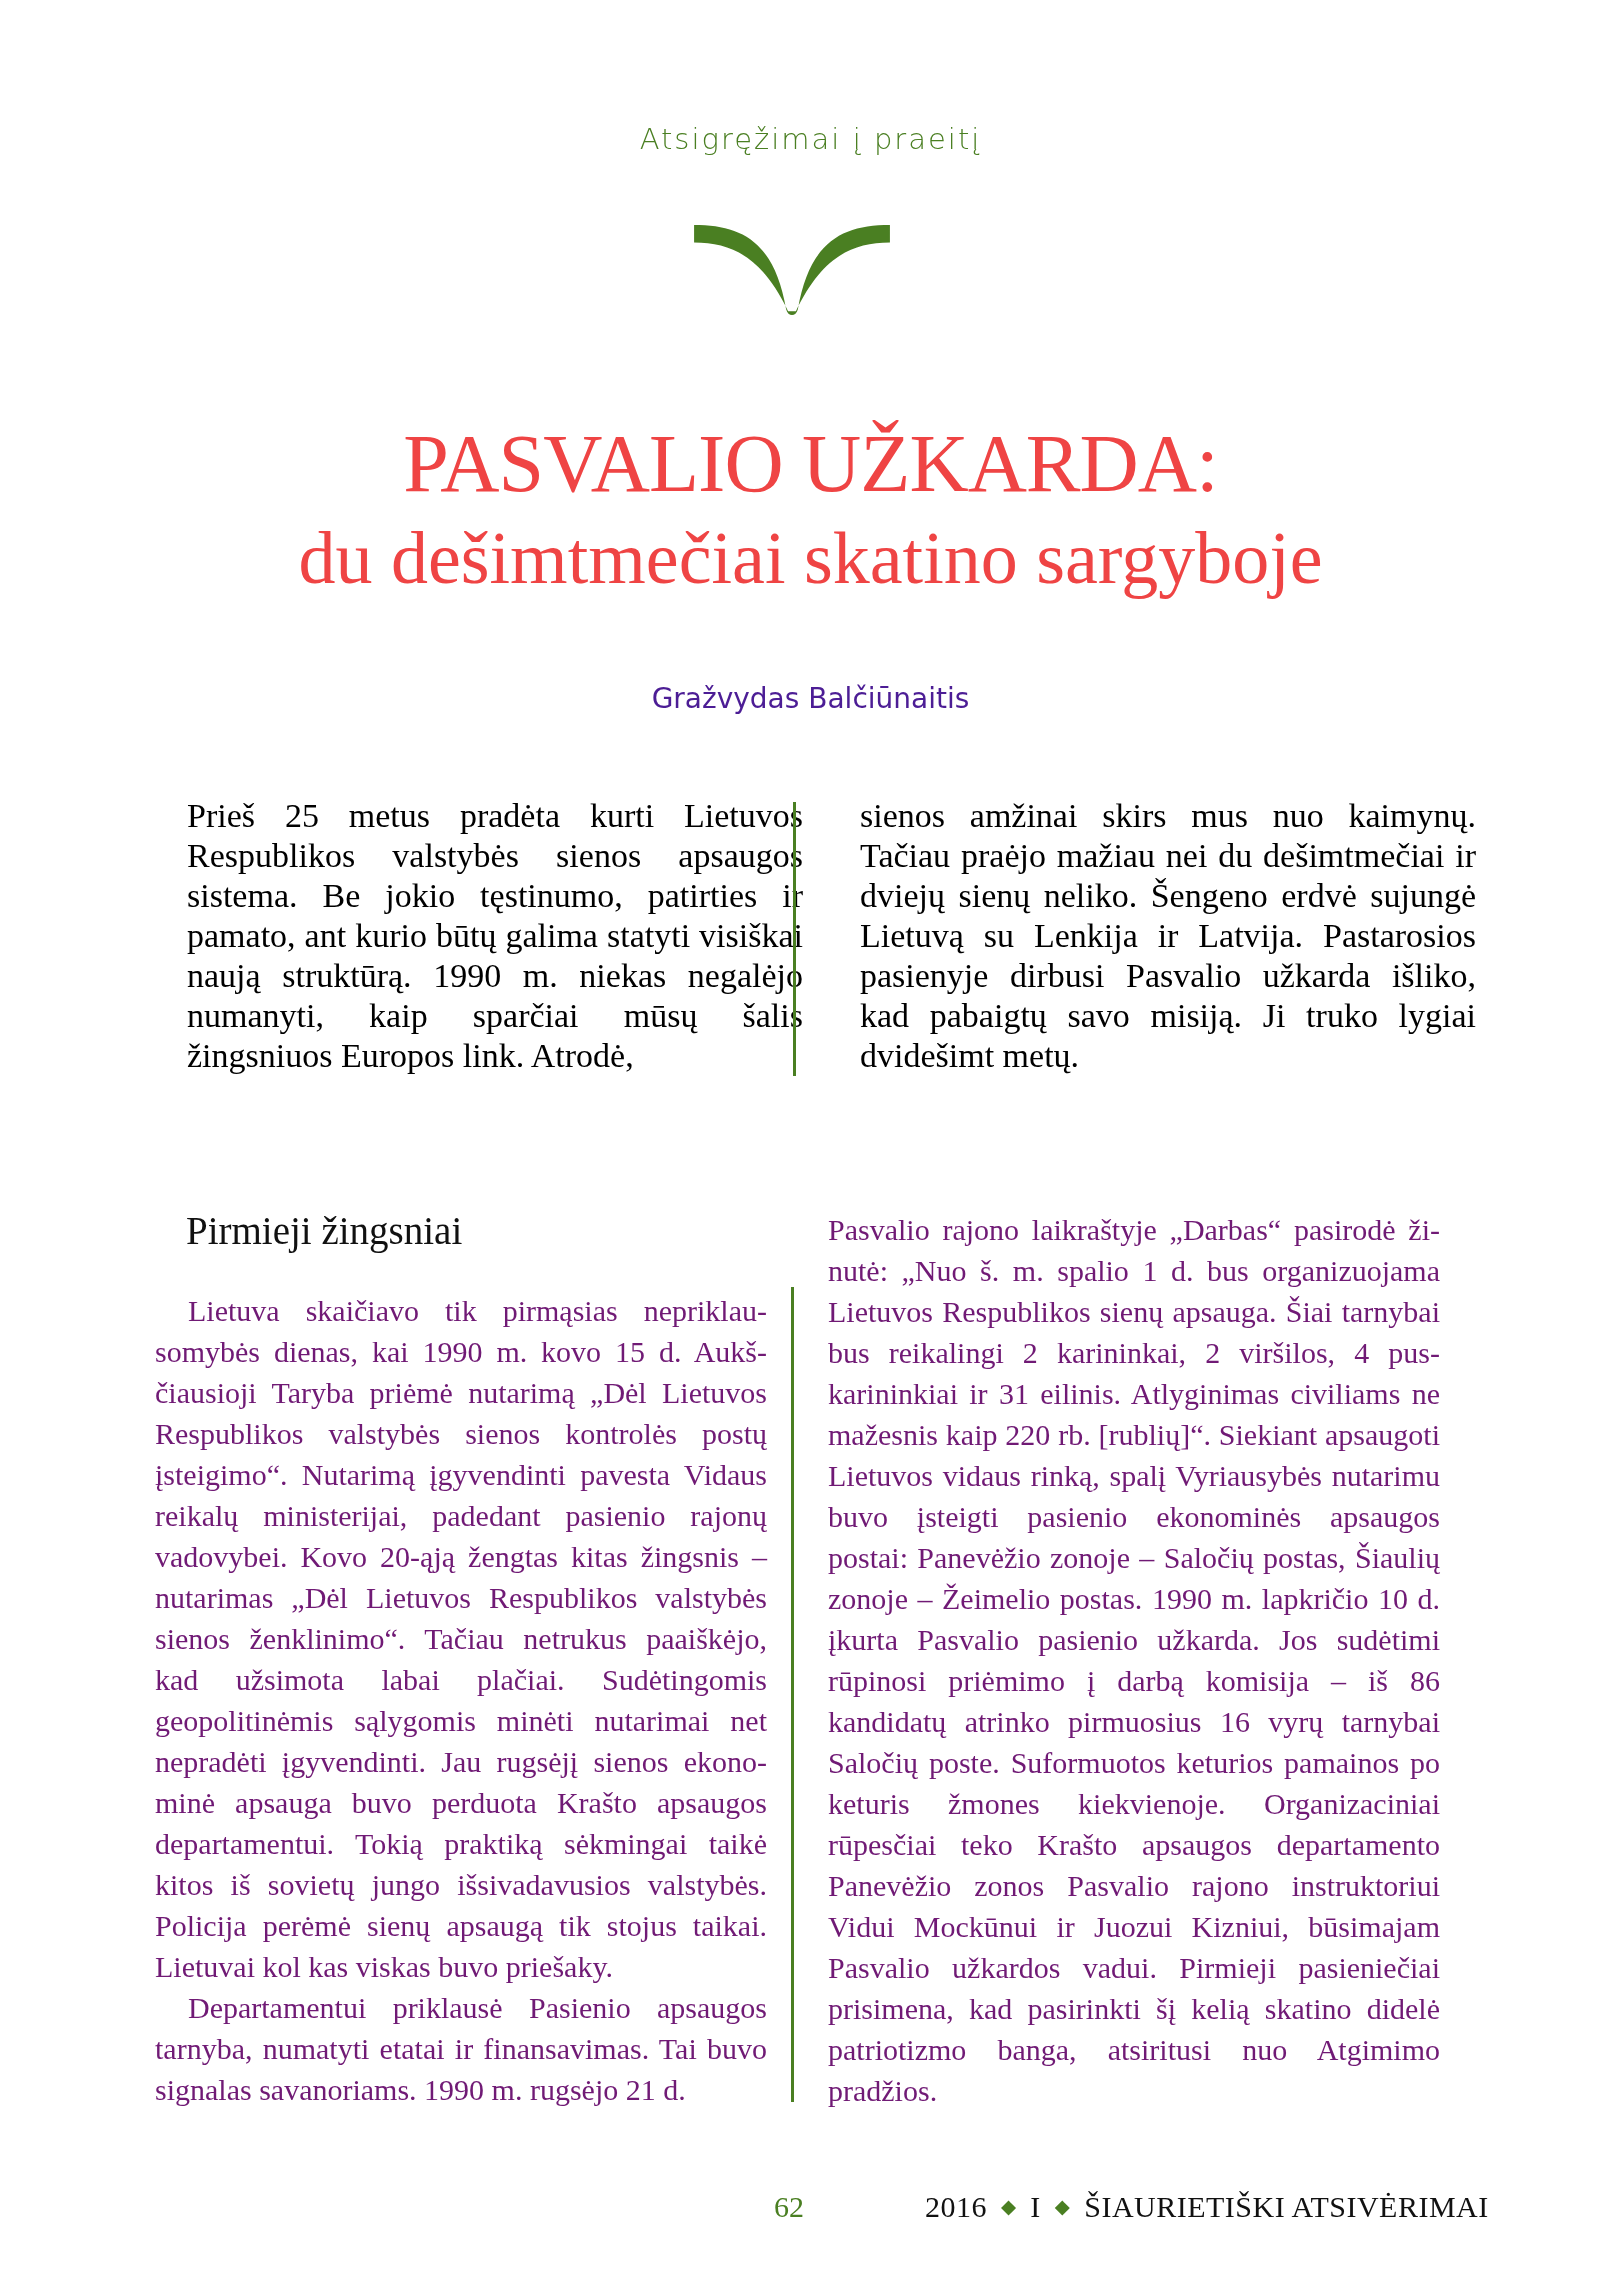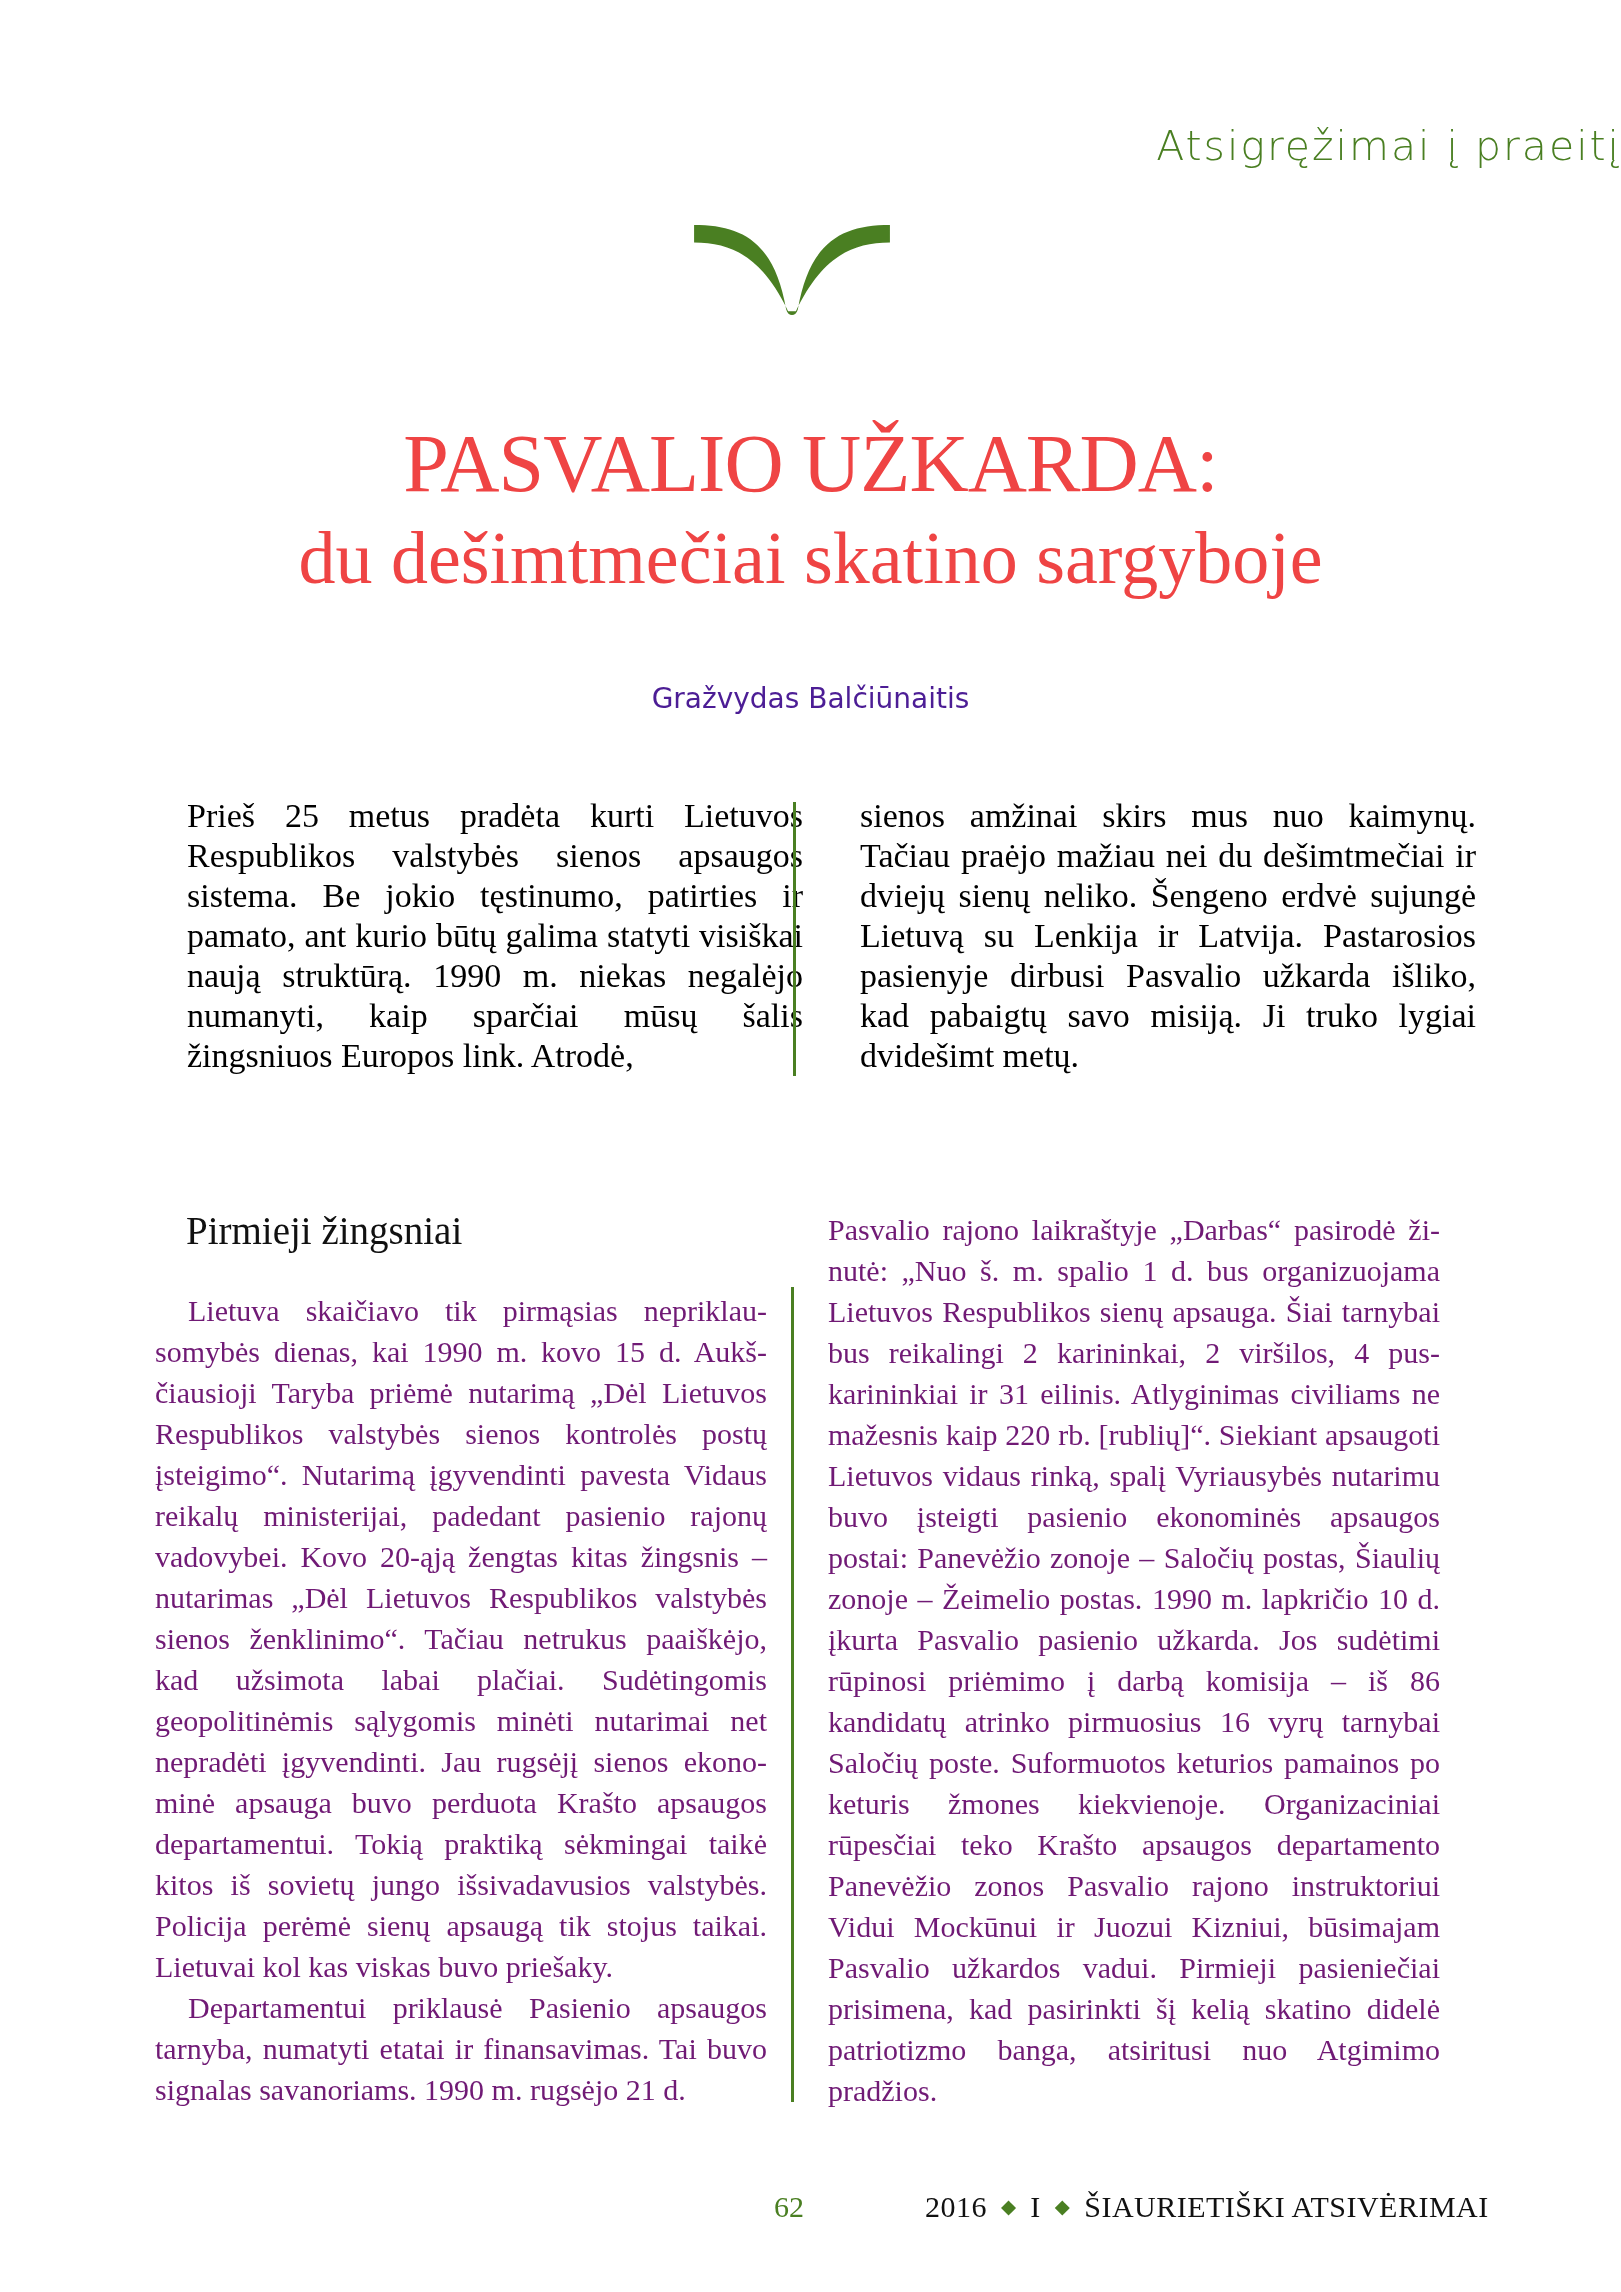--- a/index.html
+++ b/index.html
@@ -1,21 +1,21 @@
 <!DOCTYPE html>
 <html><head>
 <meta charset="utf-8">
 <style>
   html, body { margin: 0; padding: 0; background: #ffffff; }
   body { width: 1621px; height: 2293px; position: relative; overflow: hidden; color: #1a1a1a; }
   .abs { position: absolute; }
   .section-label {
-    left: 0; width: 1621px; top: 122px; text-align: right;
+    left: 0; width: 1621px; top: 122px; text-align: center;
     font-family: "DejaVu Sans", sans-serif; font-weight: 300;
-    font-size: 41px; letter-spacing: 2px; color: #4a7f22;
+    font-size: 29px; letter-spacing: 2px; color: #4a7f22;
   }
   .logo { left: 694px; top: 223px; width: 196px; height: 94px; }
   .title {
     left: 0; width: 1621px; top: 417px; text-align: center;
     font-family: "Liberation Serif", serif; color: #ef4444;
   }
   .title .l1 { font-size: 82px; line-height: 94px; display: block; letter-spacing: -1px; }
   .title .l2 { font-size: 74px; line-height: 94px; display: block; }
   .author {
     left: 0; width: 1621px; top: 682px; text-align: center;

